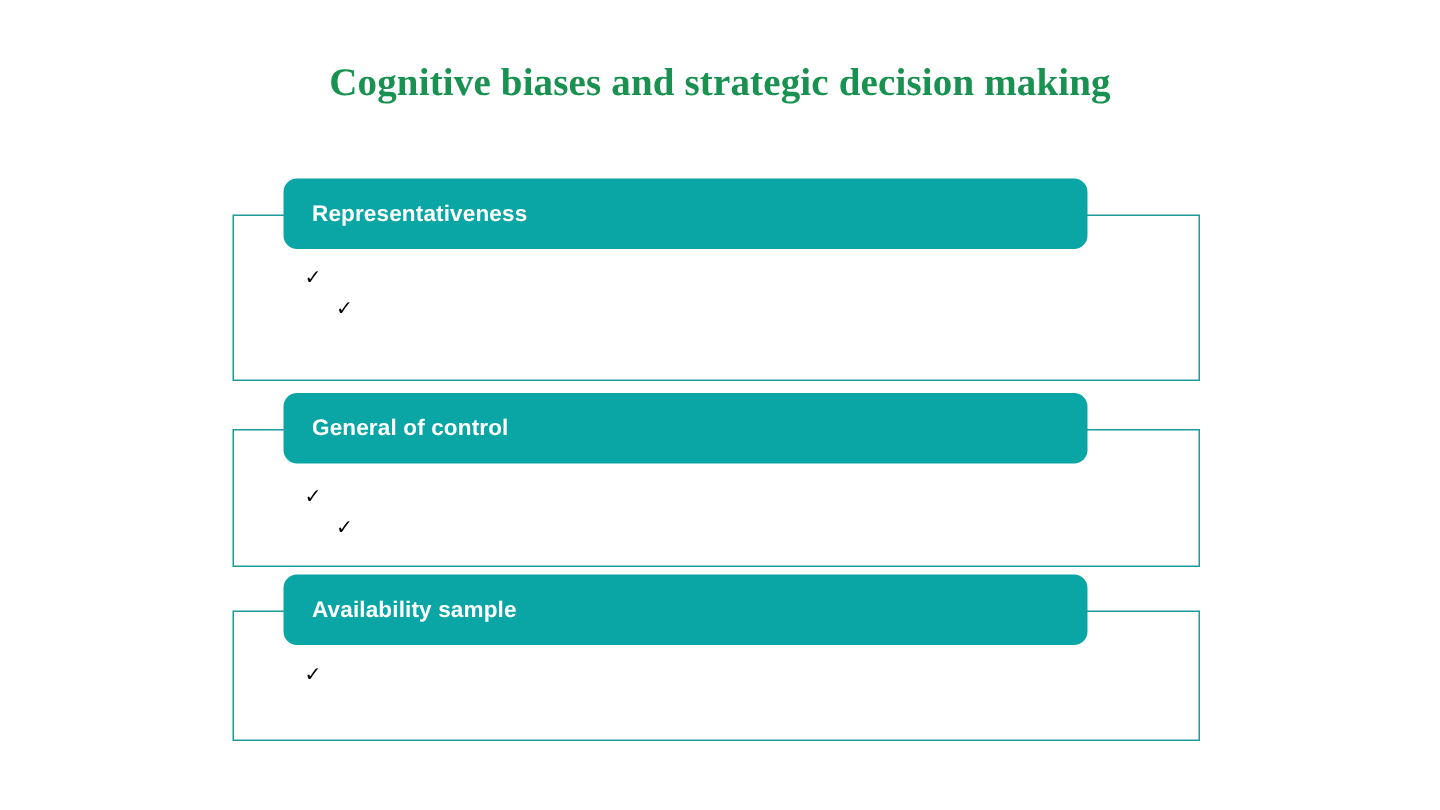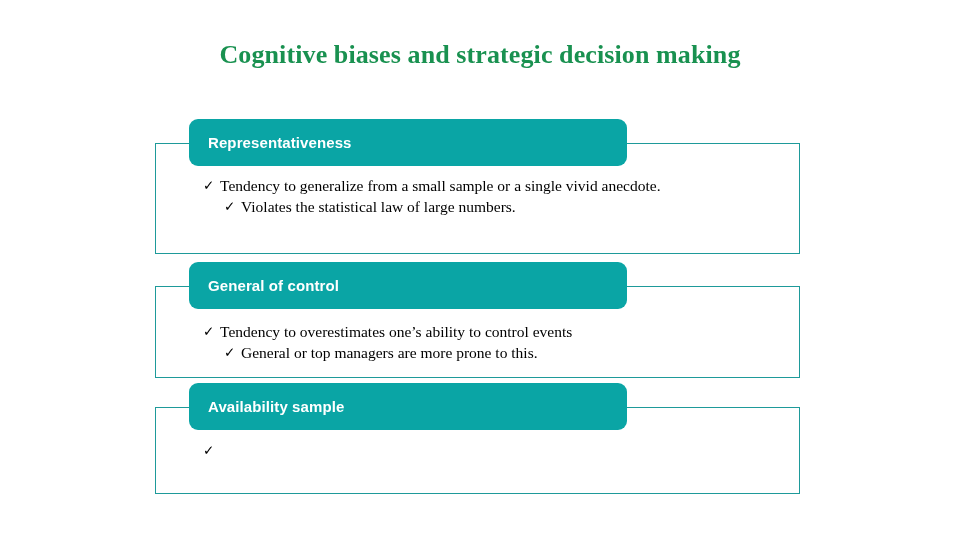--- a/index.html
+++ b/index.html
@@ -46,21 +46,21 @@
     width: 645px;
     box-sizing: border-box;
     border: 1.5px solid #1e9a9a;
     background: transparent;
   }
 
   
   .block-header {
     position: absolute;
     left: 34px;
-    width: 438px;
+    width: 536px;
     box-sizing: border-box;
     background: #0aa5a5;
     border-radius: 9px;
     color: #ffffff;
     font-family: "Liberation Sans", "DejaVu Sans", sans-serif;
     font-weight: bold;
     font-size: 15px;
     line-height: 1;
     display: flex;
     align-items: center;
@@ -127,42 +127,38 @@
   <div id="slide-title">Cognitive biases and strategic decision making</div>
 
   <div class="bias-block" id="block-1">
     <div class="block-frame"></div>
     <div class="block-header">
       <span>Representativeness</span>
     </div>
     <div class="block-body">
       <div class="bullet-row level-1">
         <span class="bullet-mark">✓</span>
-        <span class="bullet-text">Tendency to generalize from a small sample or a single vivid anecdote.</span>
       </div>
       <div class="bullet-row level-2">
         <span class="bullet-mark">✓</span>
-        <span class="bullet-text">Violates the statistical law of large numbers.</span>
       </div>
     </div>
   </div>
 
   <div class="bias-block" id="block-2">
     <div class="block-frame"></div>
     <div class="block-header">
       <span>General of control</span>
     </div>
     <div class="block-body">
       <div class="bullet-row level-1">
         <span class="bullet-mark">✓</span>
-        <span class="bullet-text">Tendency to overestimates one’s ability to control events</span>
       </div>
       <div class="bullet-row level-2">
         <span class="bullet-mark">✓</span>
-        <span class="bullet-text">General or top managers are more prone to this.</span>
       </div>
     </div>
   </div>
 
   <div class="bias-block" id="block-3">
     <div class="block-frame"></div>
     <div class="block-header">
       <span>Availability sample</span>
     </div>
     <div class="block-body">

